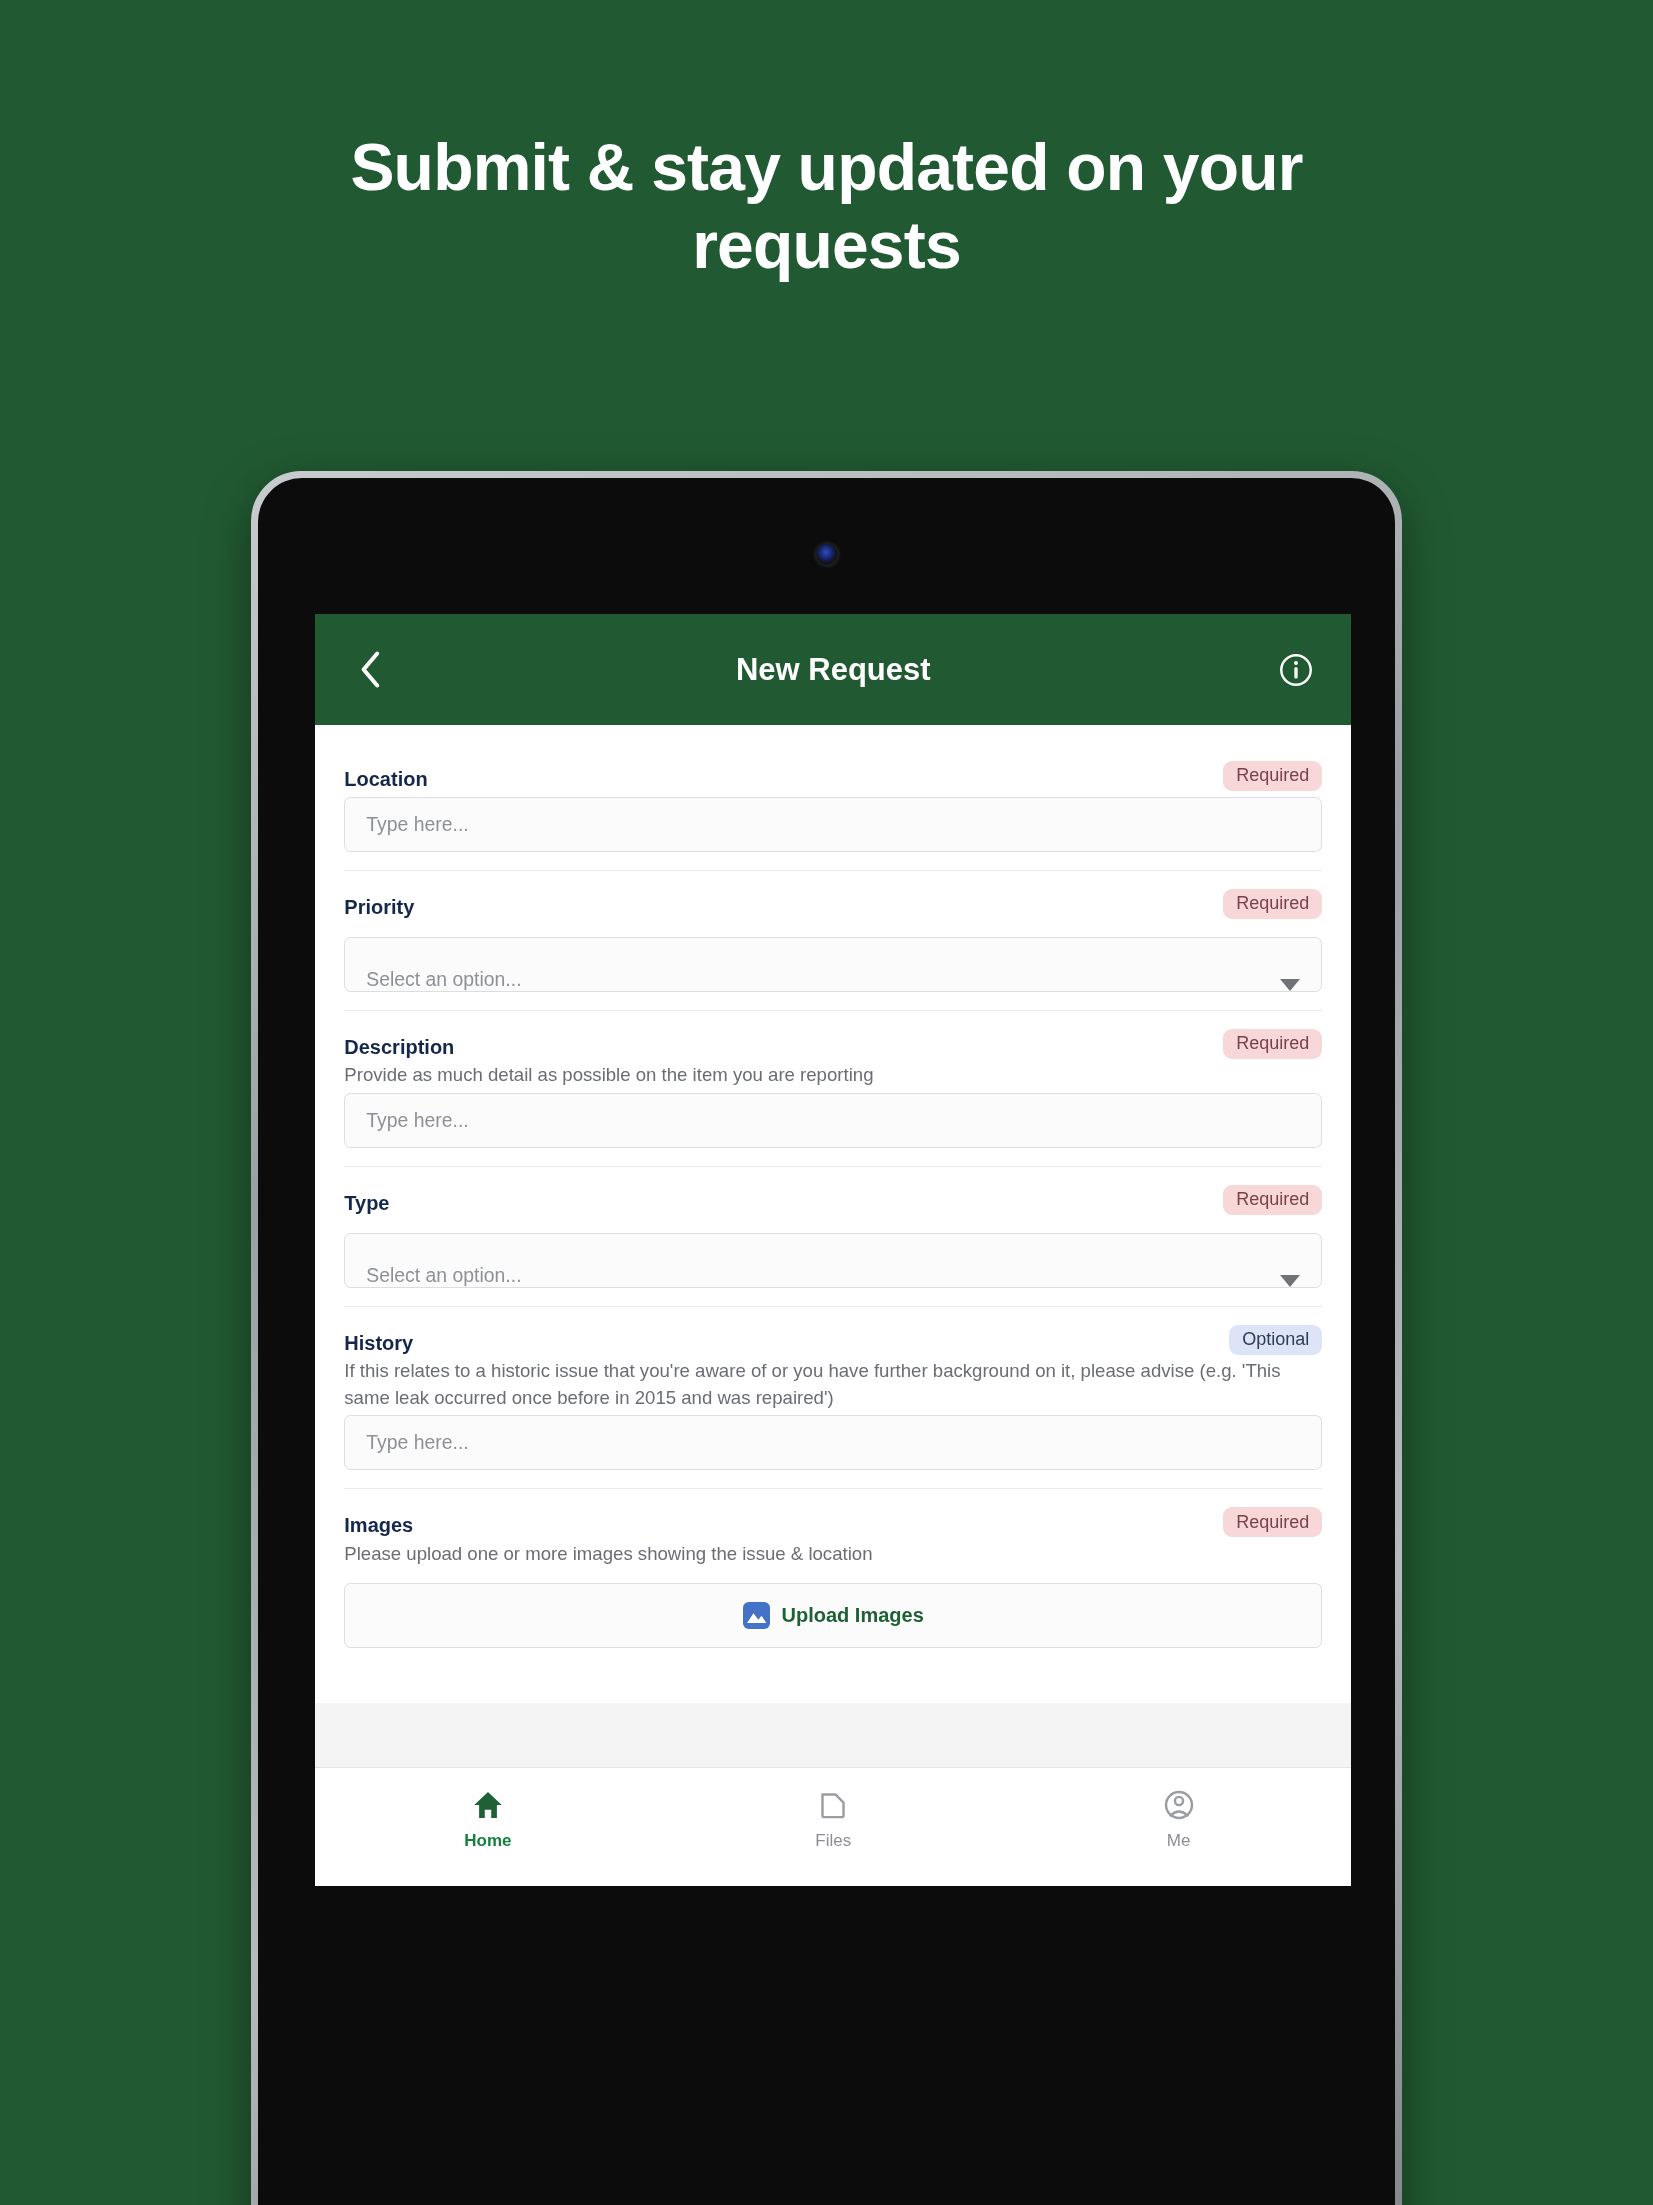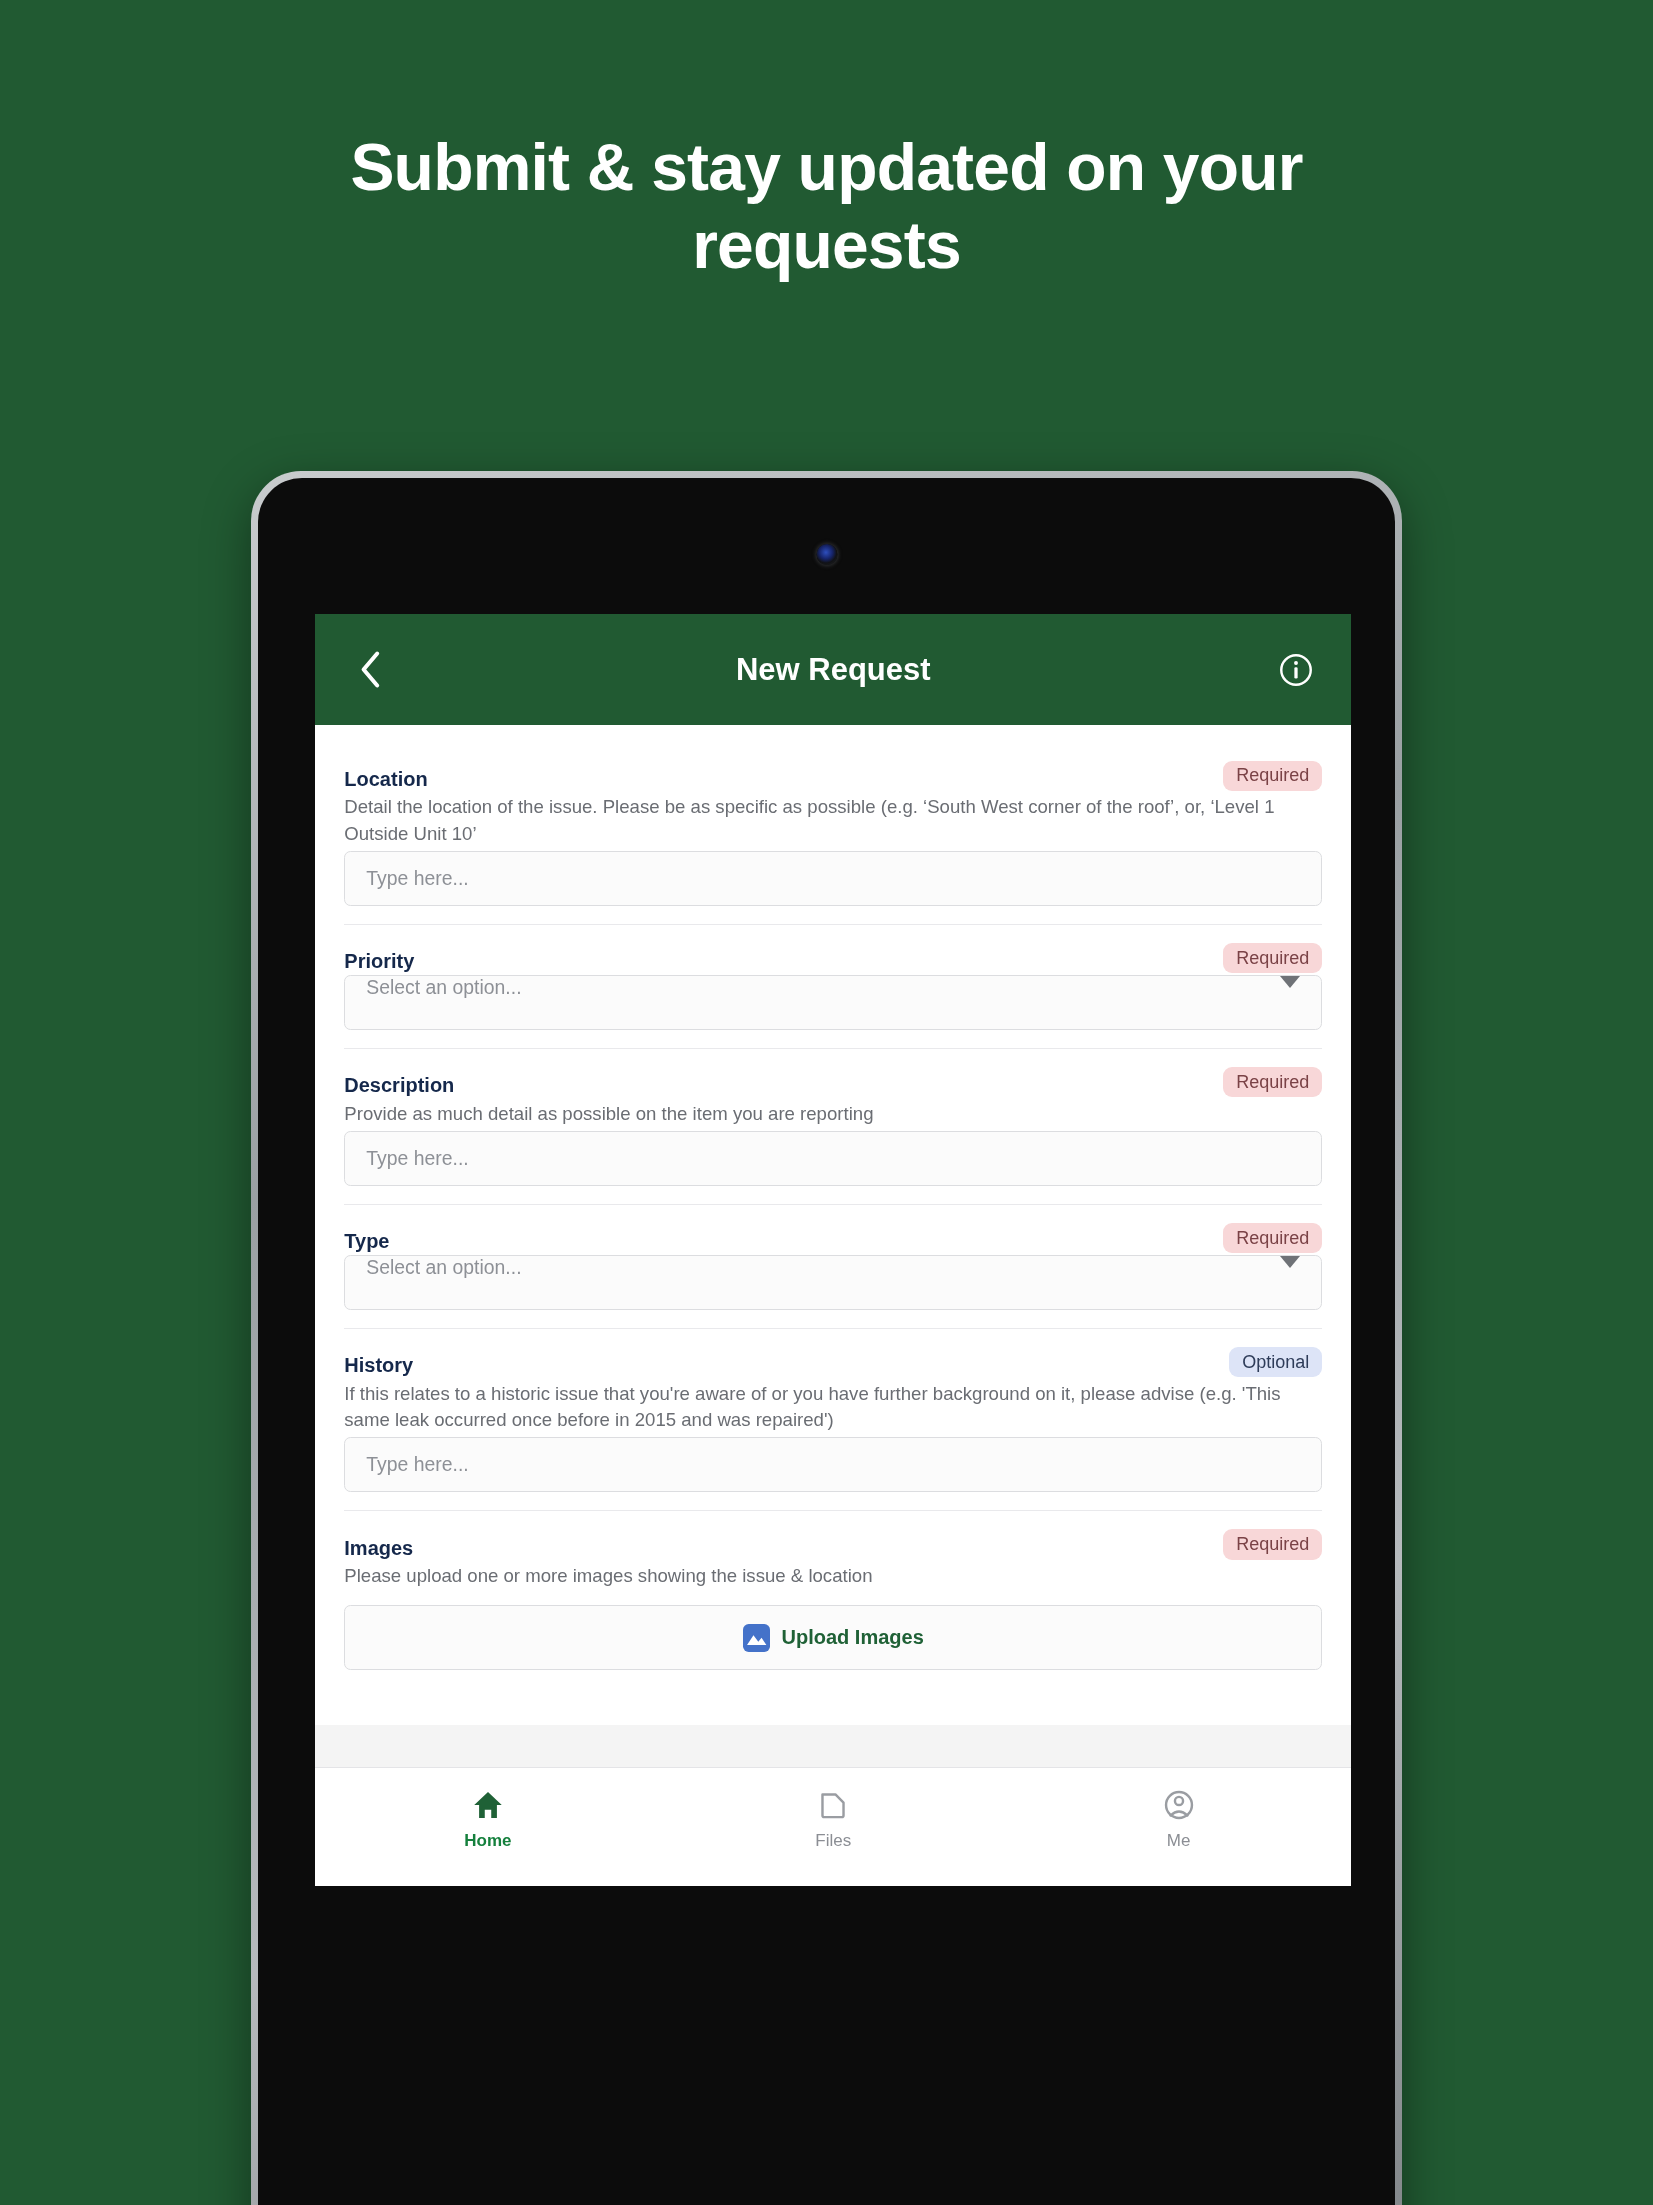--- a/index.html
+++ b/index.html
@@ -178,26 +178,27 @@
     border: 0.8px solid #dcdde0;
     border-radius: 6.5px;
     display: flex;
     align-items: center;
     padding: 0 21px;
     color: #8d9096;
     font-size: 19.4px;
     cursor: text;
   }
   .select-box {
+    margin-top: 16px;
     height: 55px;
     background: #fbfbfb;
     border: 0.8px solid #dcdde0;
     border-radius: 6.5px;
     display: flex;
-    align-items: flex-start;
+    align-items: flex-end;
     justify-content: space-between;
     padding: 0 21px;
     color: #8d9096;
     font-size: 19.4px;
     cursor: pointer;
   }
   .caret {
     width: 0; height: 0;
     border-left: 10.5px solid transparent;
     border-right: 10.5px solid transparent;
@@ -285,21 +286,20 @@
       </div>
 
       <div class="form-scroll">
         <div class="form-card">
 
           <div class="field">
             <div class="field-head">
               <div class="field-label">Location</div>
               <div class="badge badge-required">Required</div>
             </div>
-            <div class="field-help">Detail the location of the issue. Please be as specific as possible (e.g. ‘South West corner of the roof’, or, ‘Level 1 Outside Unit 10’</div>
             <div class="input-box">Type here...</div>
           </div>
 
           <div class="field">
             <div class="field-head">
               <div class="field-label">Priority</div>
               <div class="badge badge-required">Required</div>
             </div>
             <div class="select-box">
               <span>Select an option...</span>

